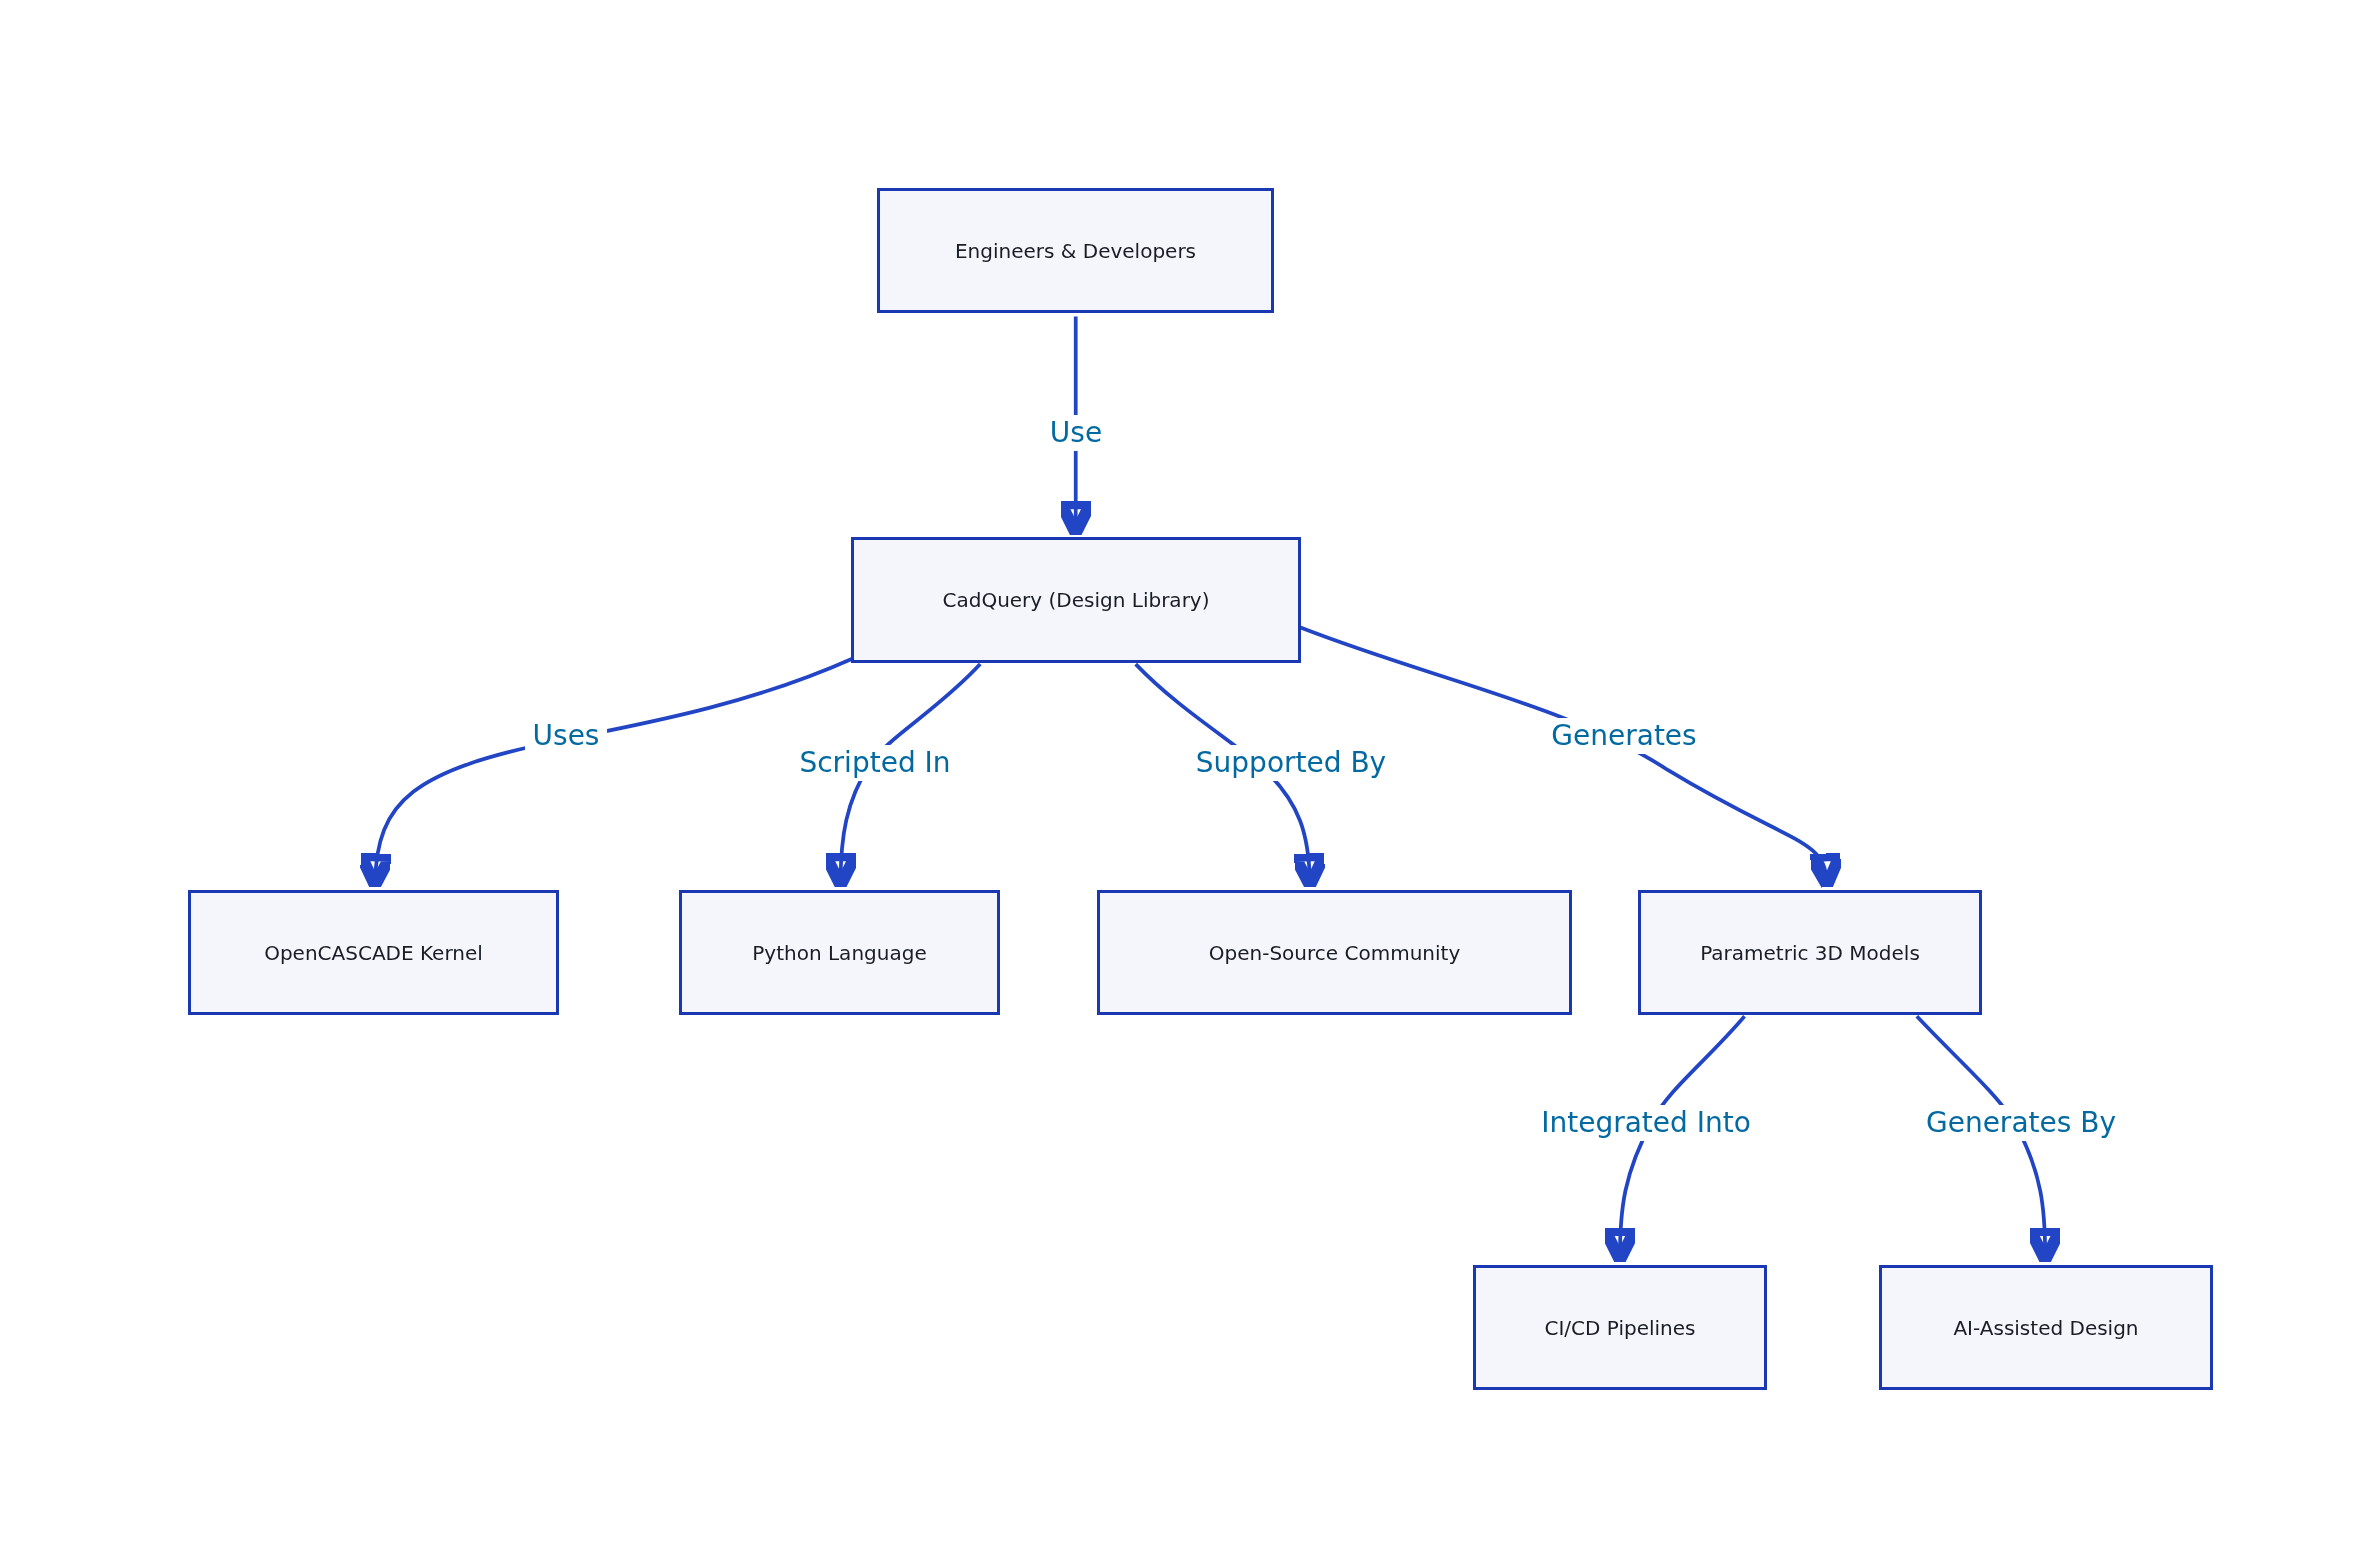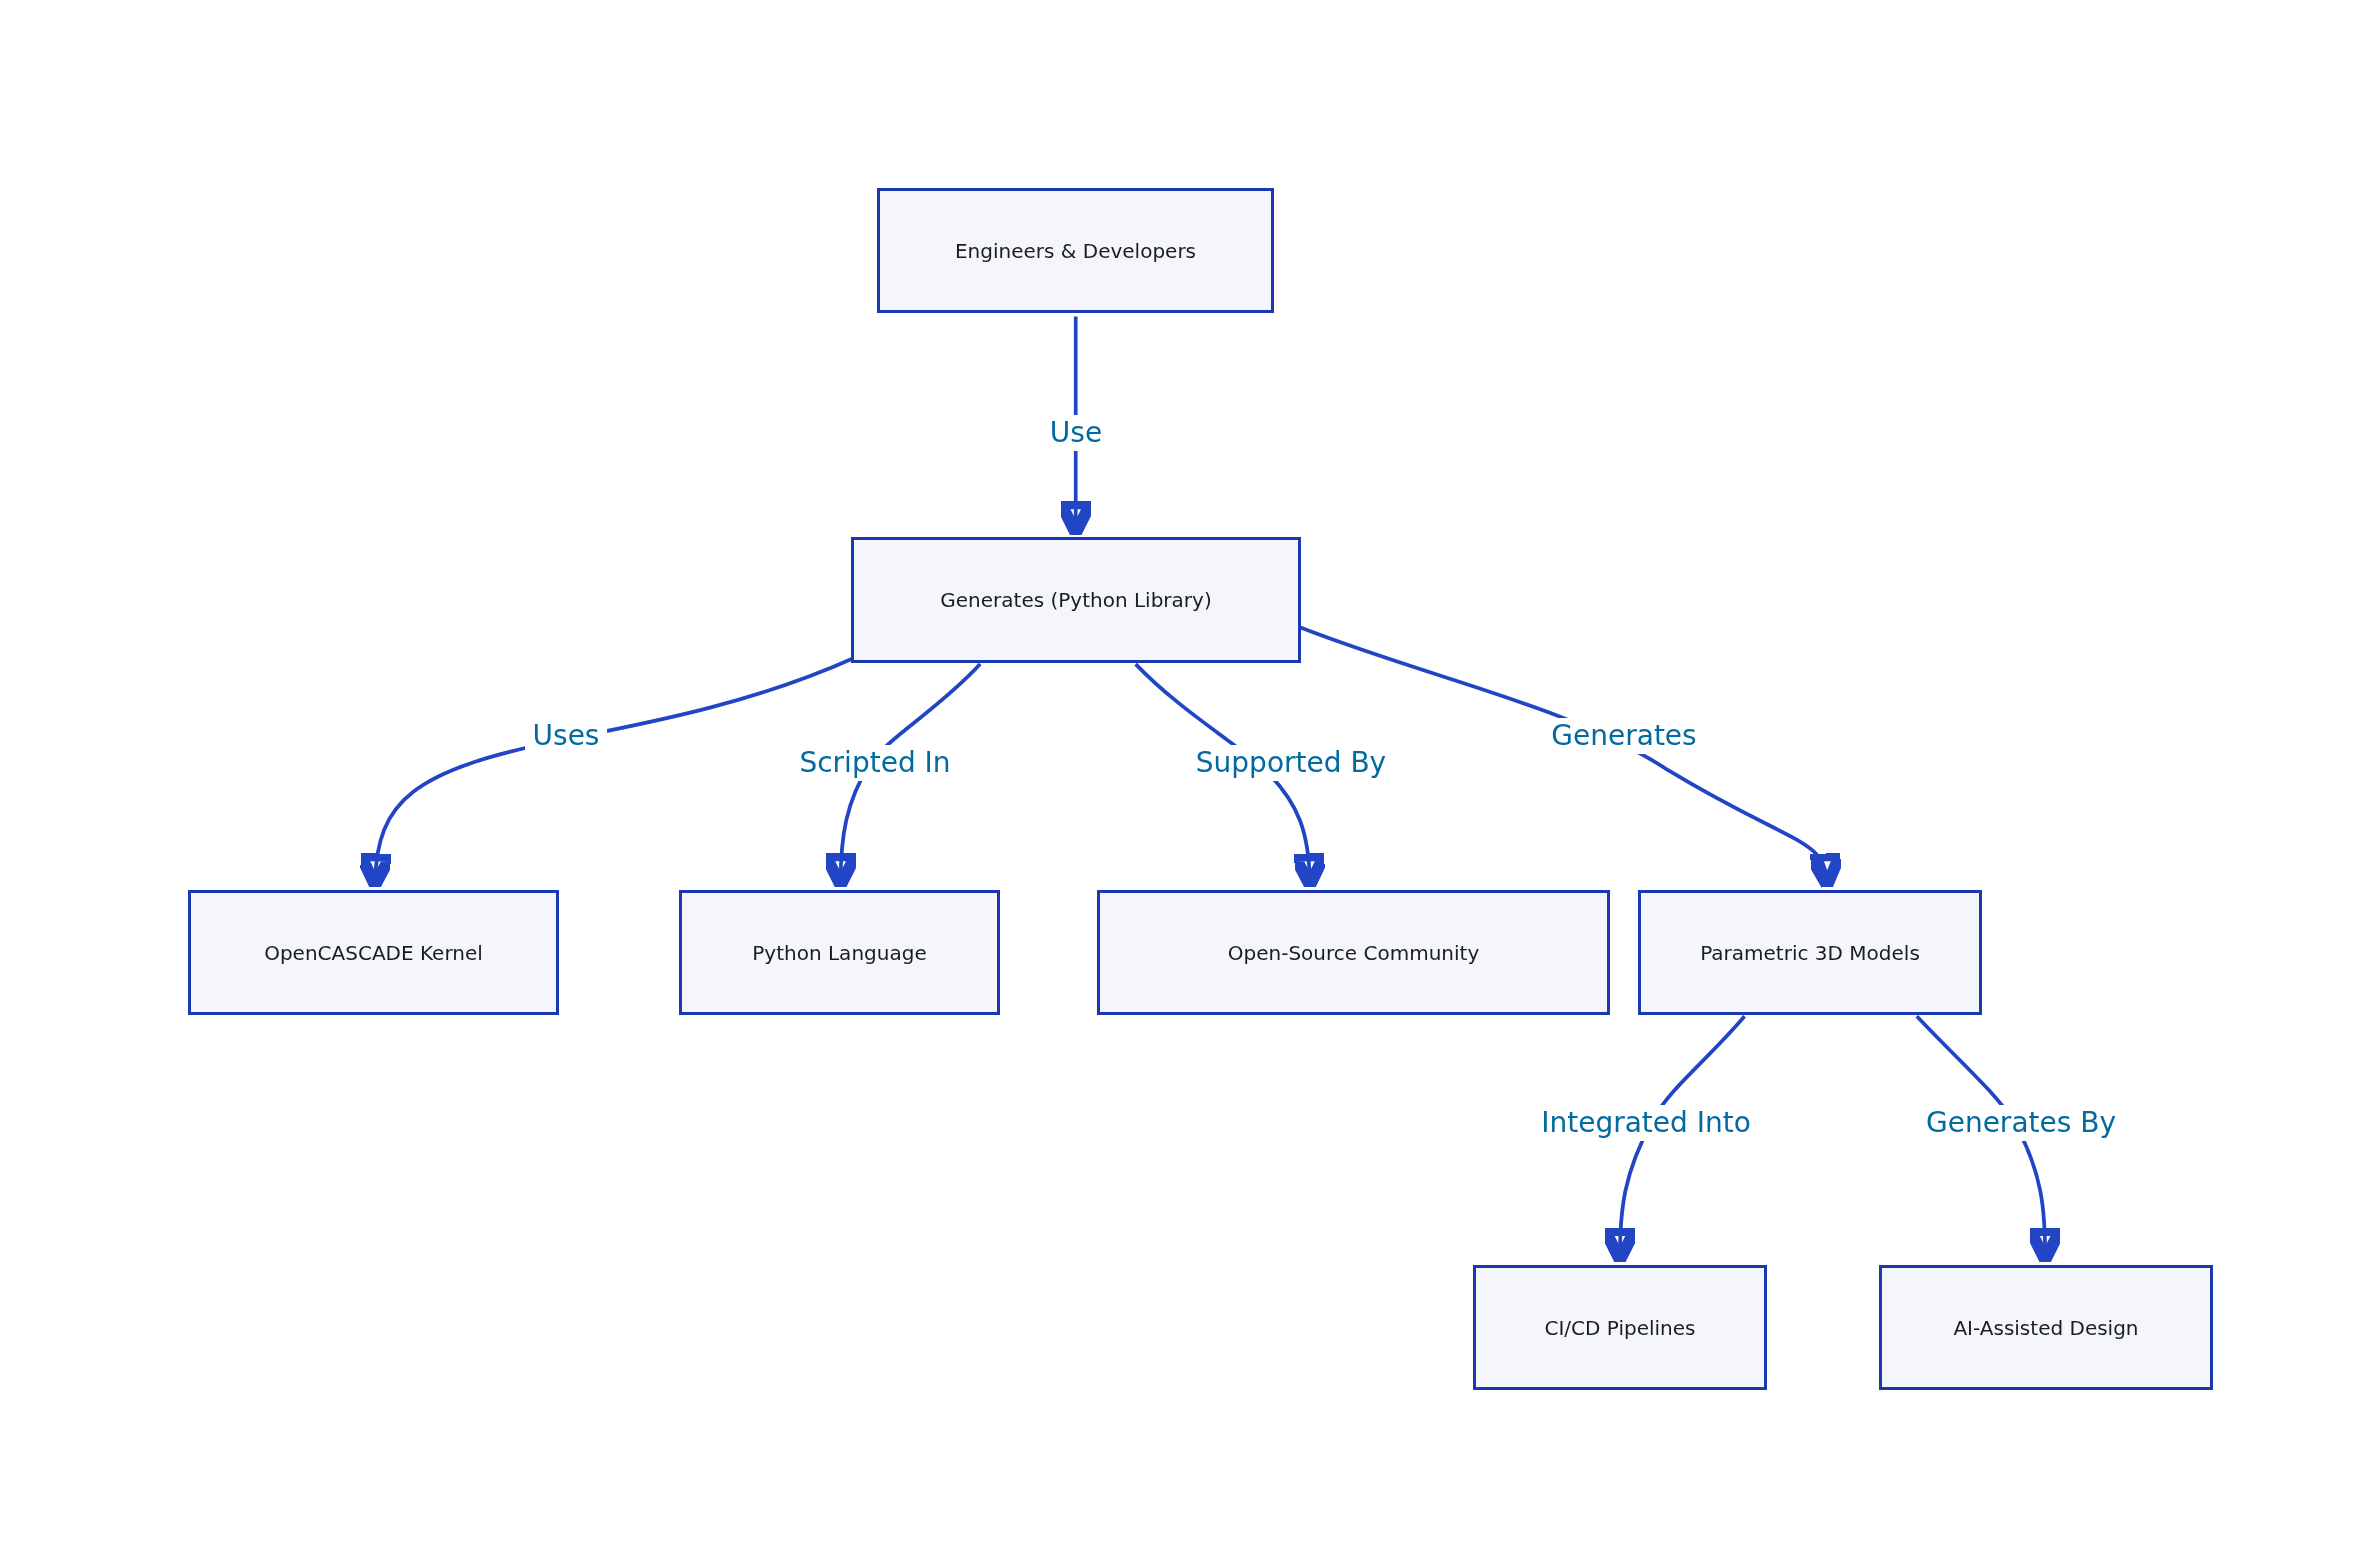--- a/index.html
+++ b/index.html
@@ -50,21 +50,21 @@
     line-height: 1.15;
     padding: 1.9px 7.5px;
     white-space: nowrap;
     z-index: 3;
   }
   
   #n-engineers   { left: 877px;  top: 188px;  width: 397px; height: 125px; }
   #n-cadquery    { left: 851px;  top: 537px;  width: 450px; height: 126px; }
   #n-opencascade { left: 188px;  top: 890px;  width: 371px; height: 125px; }
   #n-python      { left: 679px;  top: 890px;  width: 321px; height: 125px; }
-  #n-community   { left: 1097px; top: 890px;  width: 513px; height: 125px; }
+  #n-community   { left: 1097px; top: 890px;  width: 475px; height: 125px; }
   #n-models      { left: 1638px; top: 890px;  width: 344px; height: 125px; }
   #n-cicd        { left: 1473px; top: 1265px; width: 294px; height: 125px; }
   #n-ai          { left: 1879px; top: 1265px; width: 334px; height: 125px; }
   
   #l-use        { left: 1076px; top: 433px; }
   #l-uses       { left: 566px;  top: 736px; }
   #l-scripted   { left: 875px;  top: 763px; }
   #l-supported  { left: 1291px; top: 763px; }
   #l-generates  { left: 1624px; top: 736px; }
   #l-integrated { left: 1646px; top: 1123px; }
@@ -84,21 +84,21 @@
     <path d="M 1148 338 L 1148 566" marker-end="url(#arrow)"></path>
     <path d="M 910 703 C 800 752, 690 772, 600 790 C 440 822, 402 855, 400 942" marker-end="url(#arrow)"></path>
     <path d="M 1046 709 C 1002 757, 948 787, 928 816 C 903 856, 897 892, 897 942" marker-end="url(#arrow)"></path>
     <path d="M 1212 709 C 1258 757, 1314 790, 1348 820 C 1388 858, 1397 892, 1398 942" marker-end="url(#arrow)"></path>
     <path d="M 1388 670 C 1532 726, 1676 754, 1780 822 C 1912 902, 1947 894, 1950 942" marker-end="url(#arrow)"></path>
     <path d="M 1862 1085 C 1822 1132, 1782 1162, 1764 1196 C 1733 1252, 1729 1292, 1729 1342" marker-end="url(#arrow)"></path>
     <path d="M 2046 1085 C 2090 1132, 2128 1164, 2150 1198 C 2180 1252, 2183 1292, 2183 1342" marker-end="url(#arrow)"></path>
   </svg>
 
   <div class="node" id="n-engineers">Engineers &amp; Developers</div>
-  <div class="node" id="n-cadquery">Generates (Python Library)</div>
+  <div class="node" id="n-cadquery">CadQuery (Design Library)</div>
   <div class="node" id="n-opencascade">OpenCASCADE Kernel</div>
   <div class="node" id="n-python">Python Language</div>
   <div class="node" id="n-community">Open-Source Community</div>
   <div class="node" id="n-models">Parametric 3D Models</div>
   <div class="node" id="n-cicd">CI/CD Pipelines</div>
   <div class="node" id="n-ai">AI-Assisted Design</div>
 
   <div class="edge-label" id="l-use">Use</div>
   <div class="edge-label" id="l-uses">Uses</div>
   <div class="edge-label" id="l-scripted">Scripted In</div>

